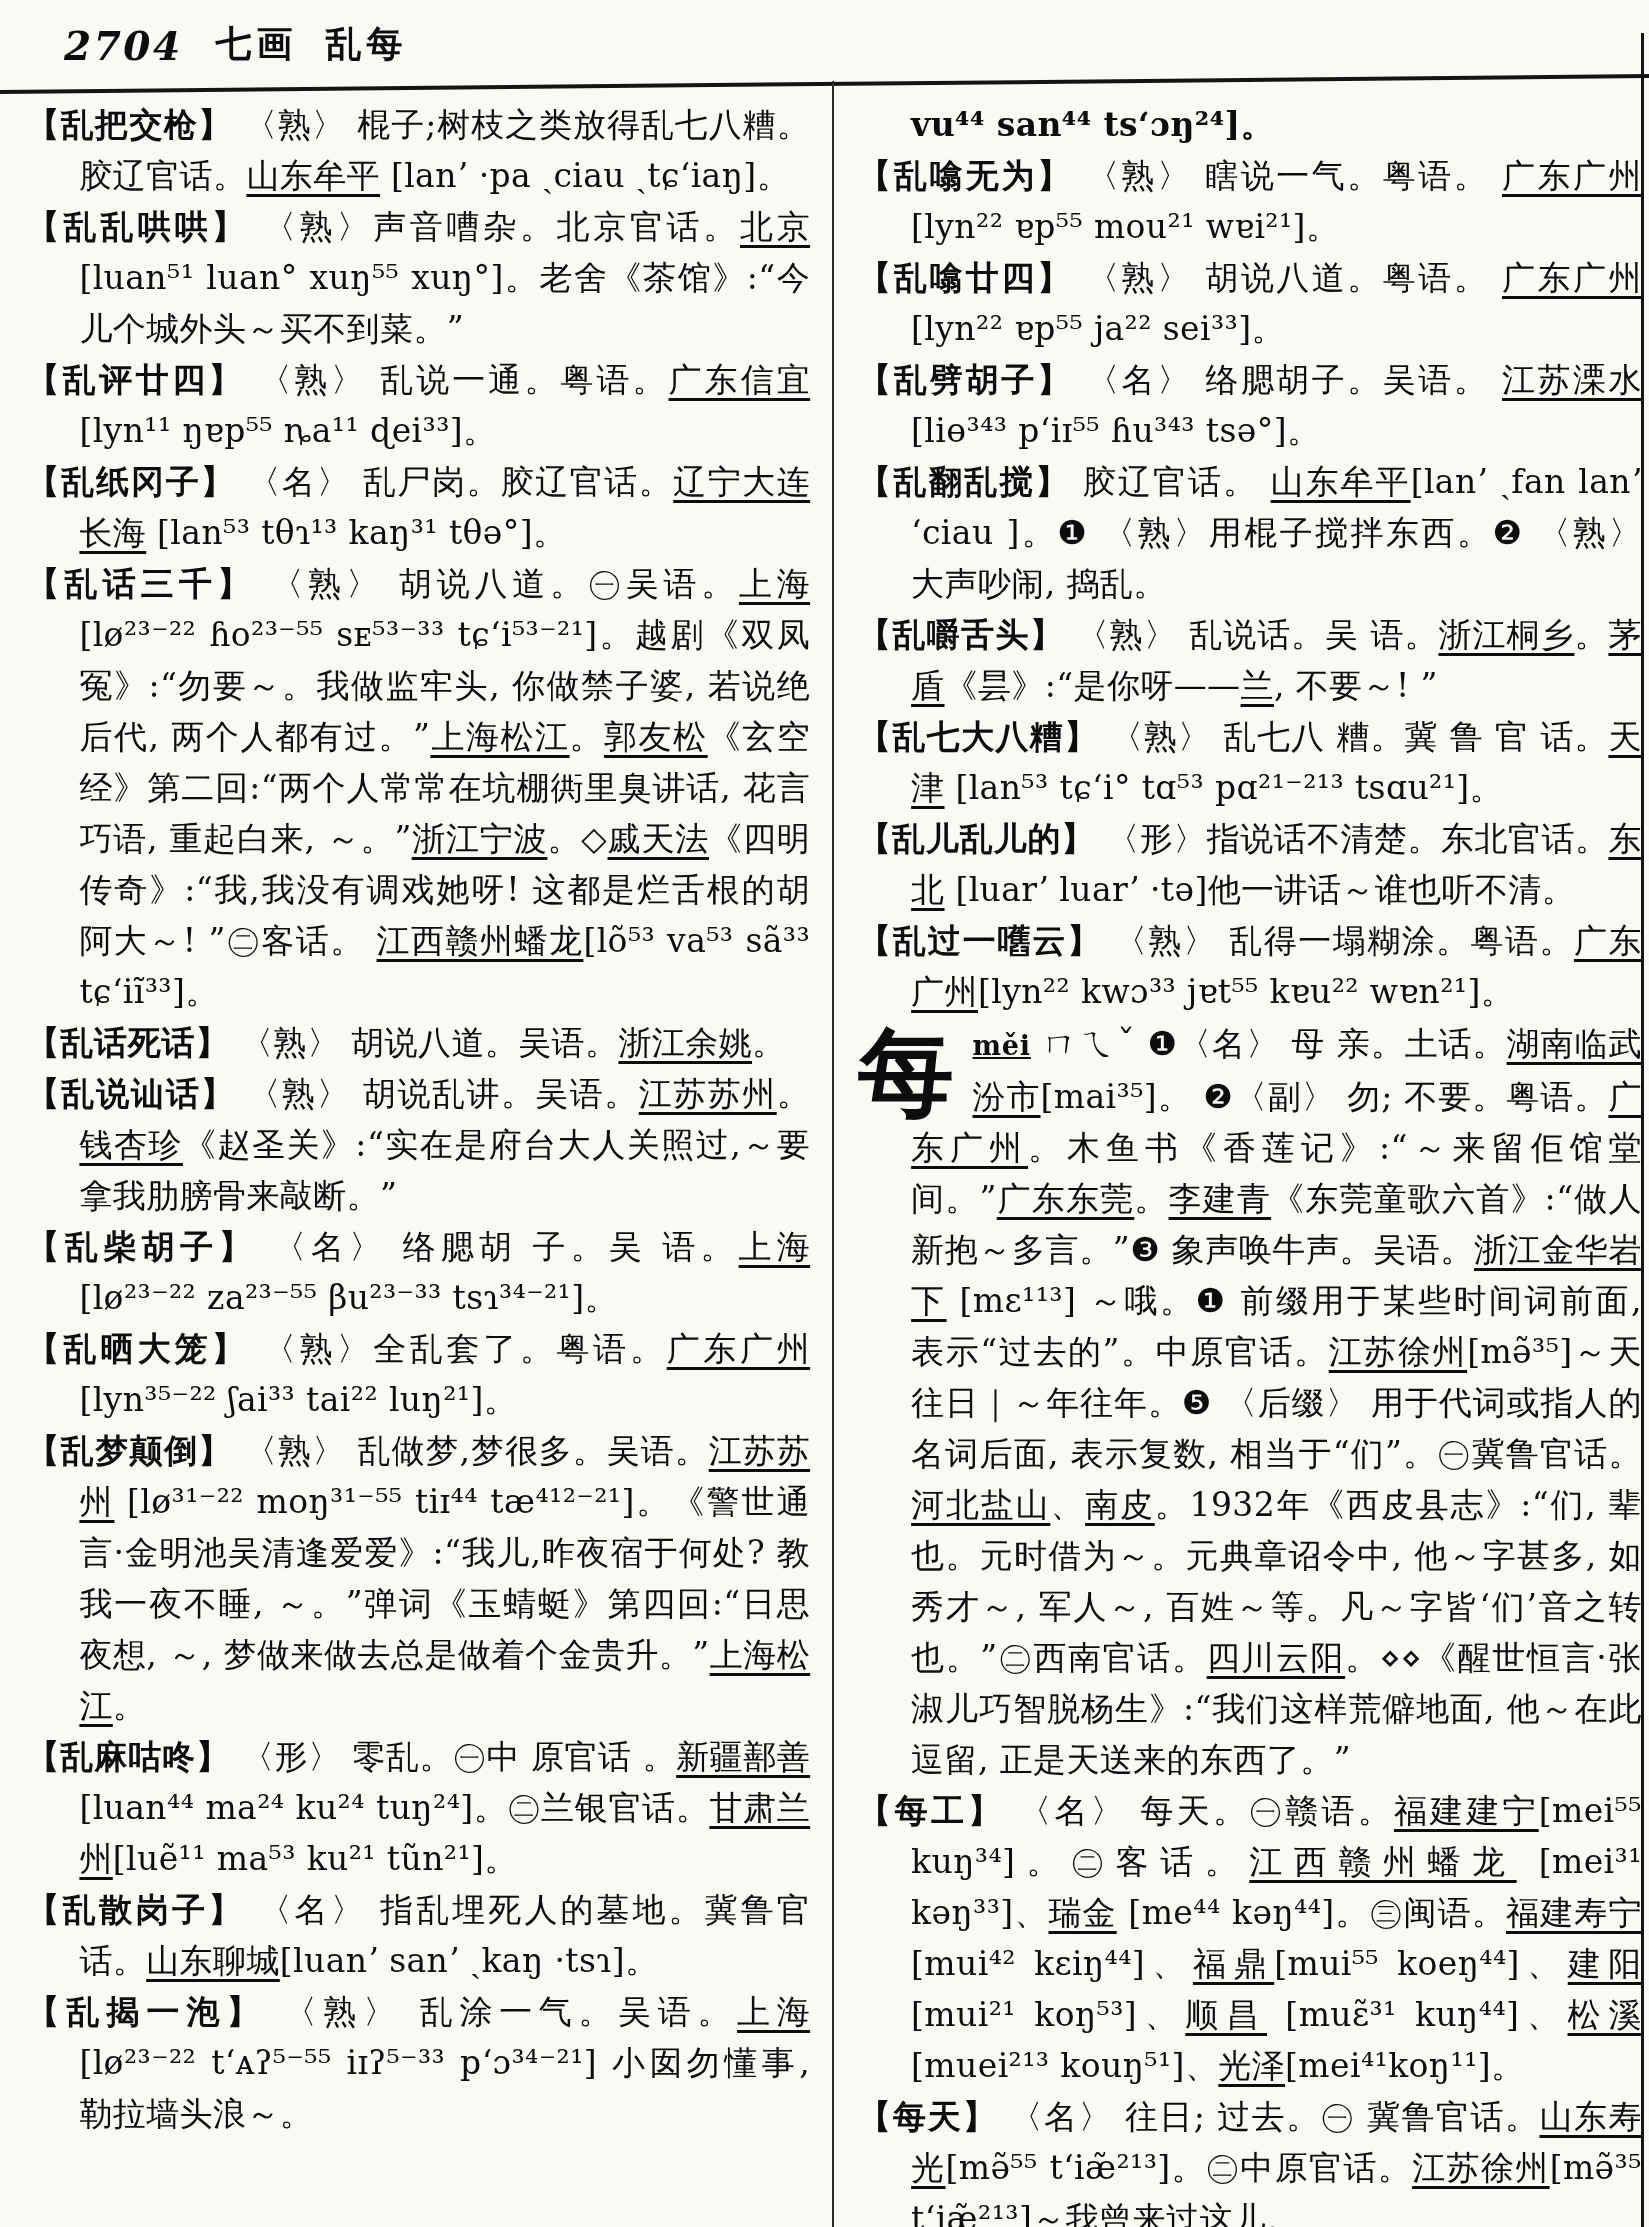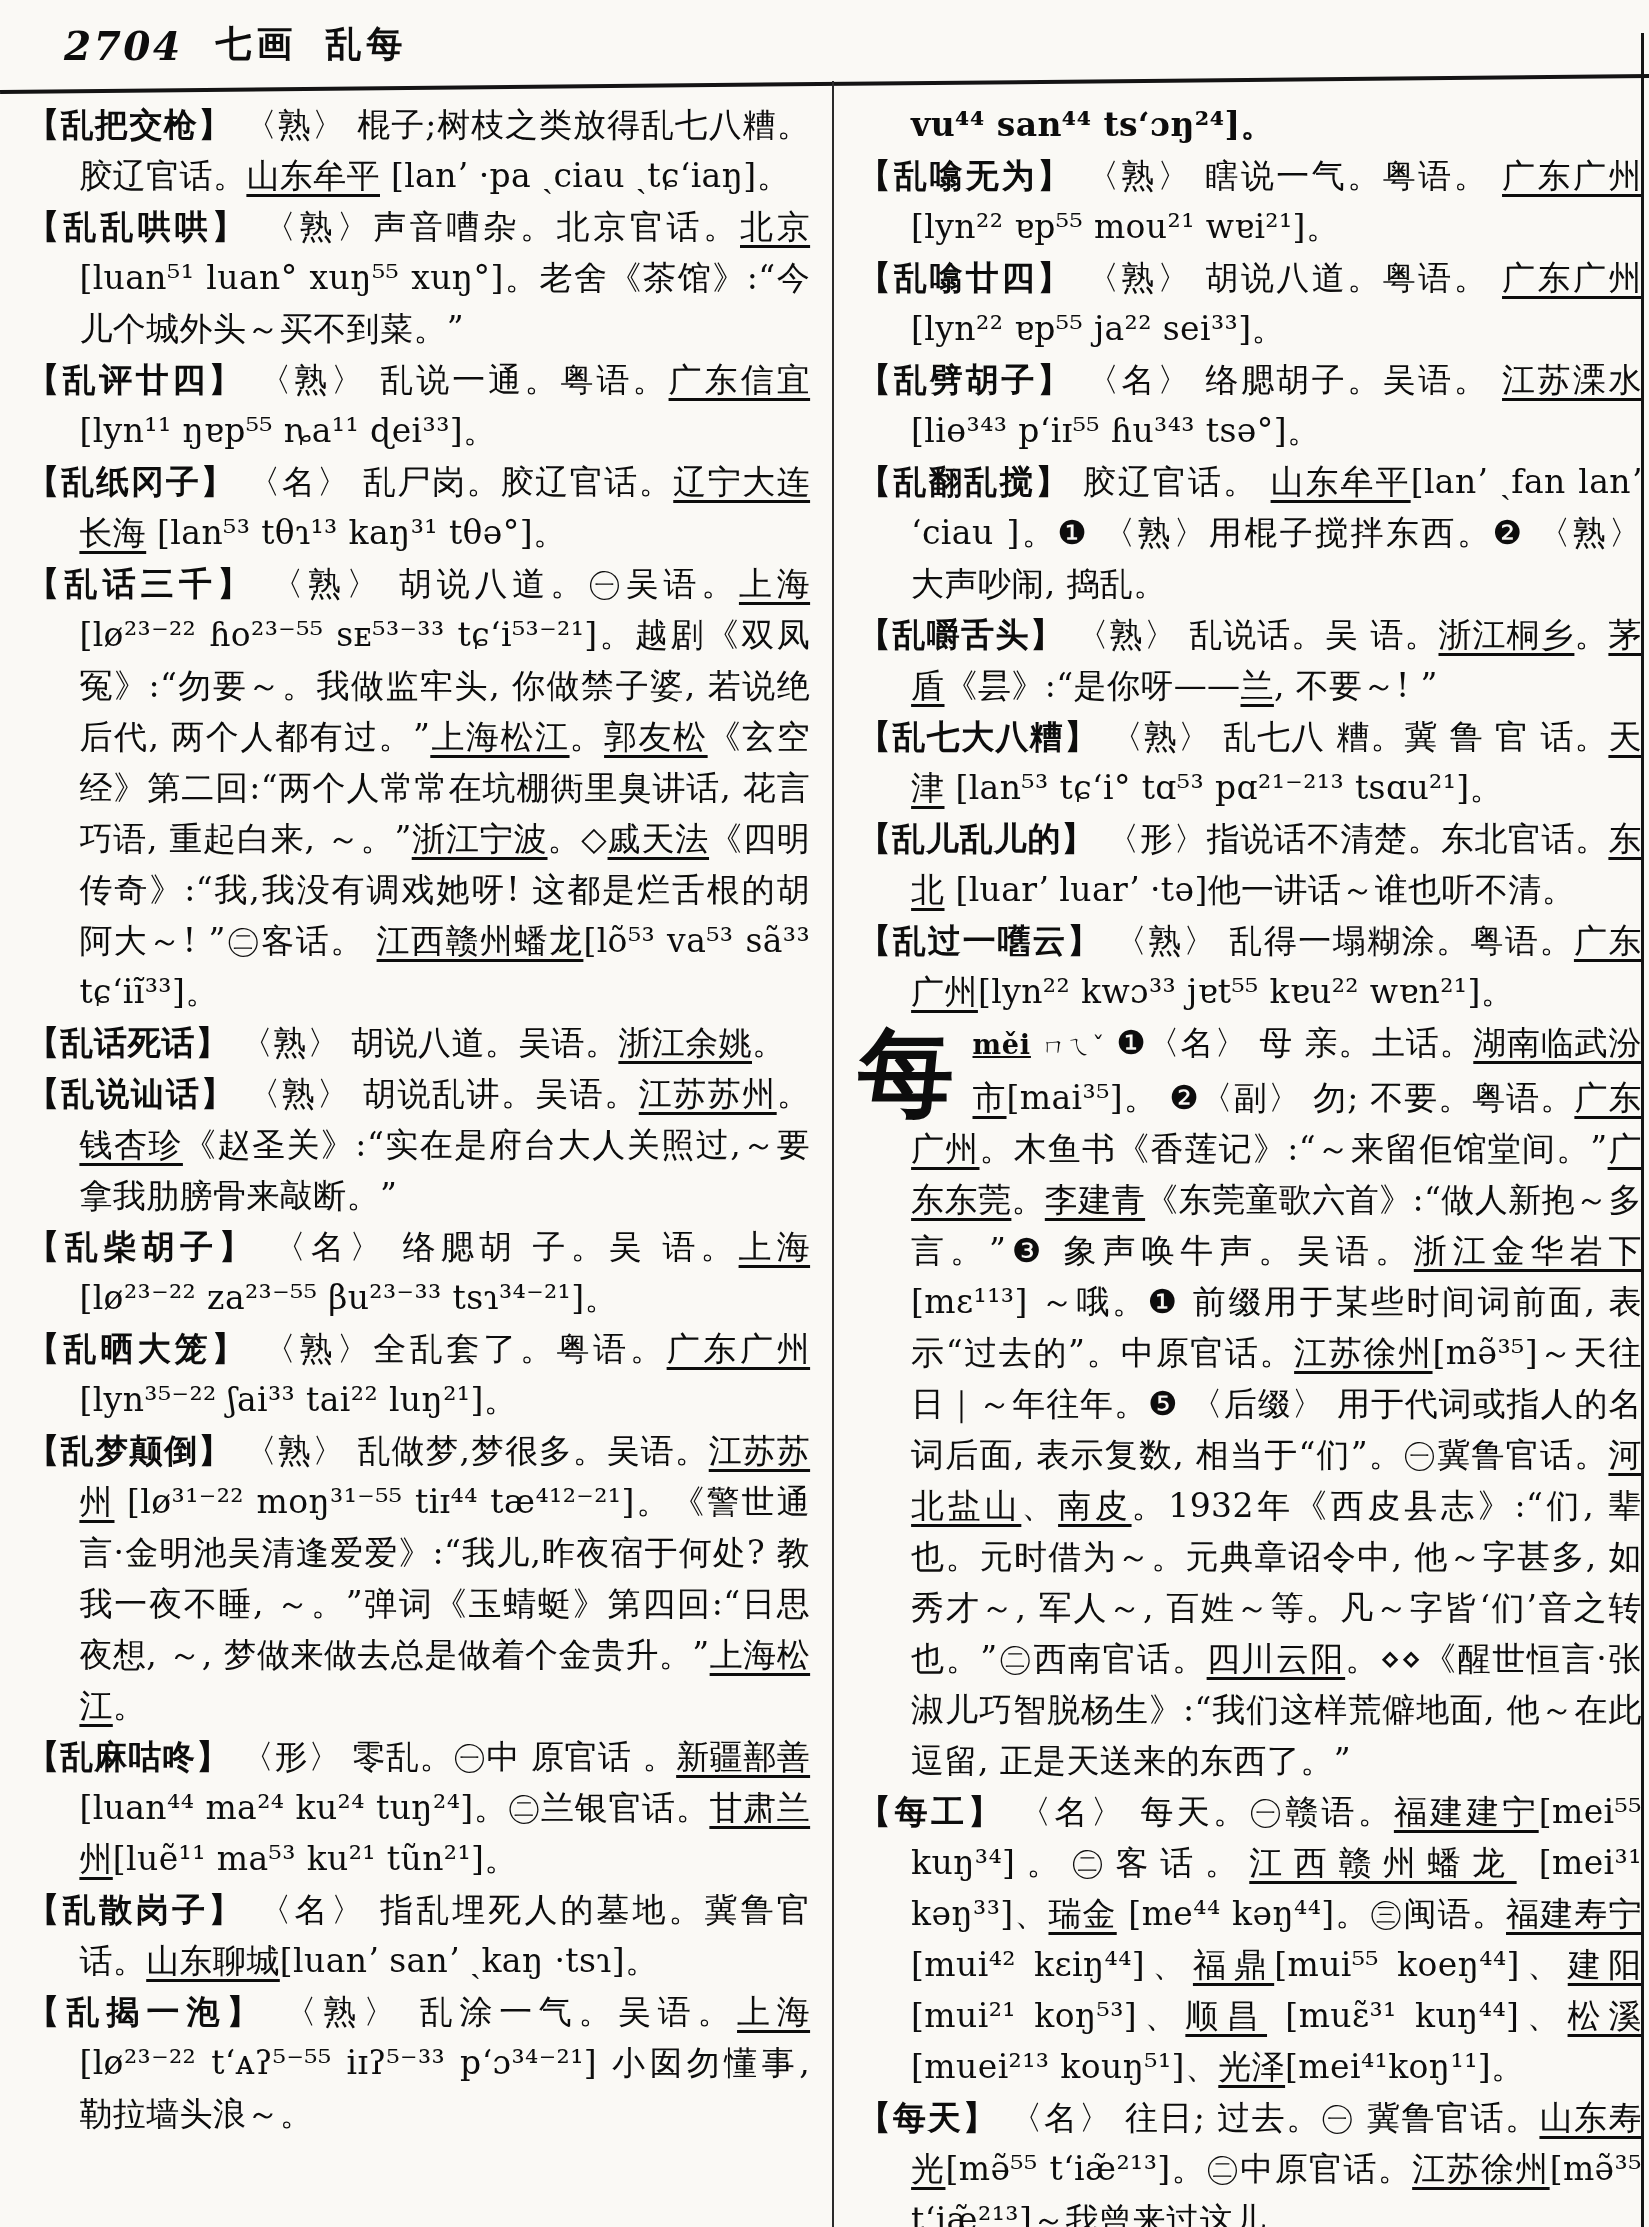--- a/index.html
+++ b/index.html
@@ -17,21 +17,21 @@
   .col{width:785px;}
   p.ent{margin:0;font-size:33px;line-height:51px;text-align:justify;
         padding-left:53px;text-indent:-53px;letter-spacing:0.4px;}
   p.ent.cont{text-indent:0;font-weight:bold;}
   p.ent.charent{text-indent:0;}
   .hw{font-weight:bold;letter-spacing:0.8px;margin-top:32px;}
   u{text-decoration-thickness:2.5px;text-underline-offset:7.4px;}
   .bigchar{float:left;font-size:96px;line-height:97px;font-weight:bold;
            margin:6.6px 18px 0 -53px;}
   .pron{font-size:27px;font-weight:bold;letter-spacing:0.8px;text-decoration:underline;}
-  .zhuyin{font-size:24px;}
+  .zhuyin{font-size:36px;}
   .vdivider{position:absolute;left:832px;top:81px;bottom:0;width:1.6px;background:#2a2a2a;}
   .edge{position:absolute;right:5.8px;top:33px;bottom:0;width:3.3px;background:#151515;}
 </style>
 </head>
 <body>
 
 <div class="page">
   <header class="phead">
     <span class="pageno">2704</span>
     <span class="sect">七画</span>

